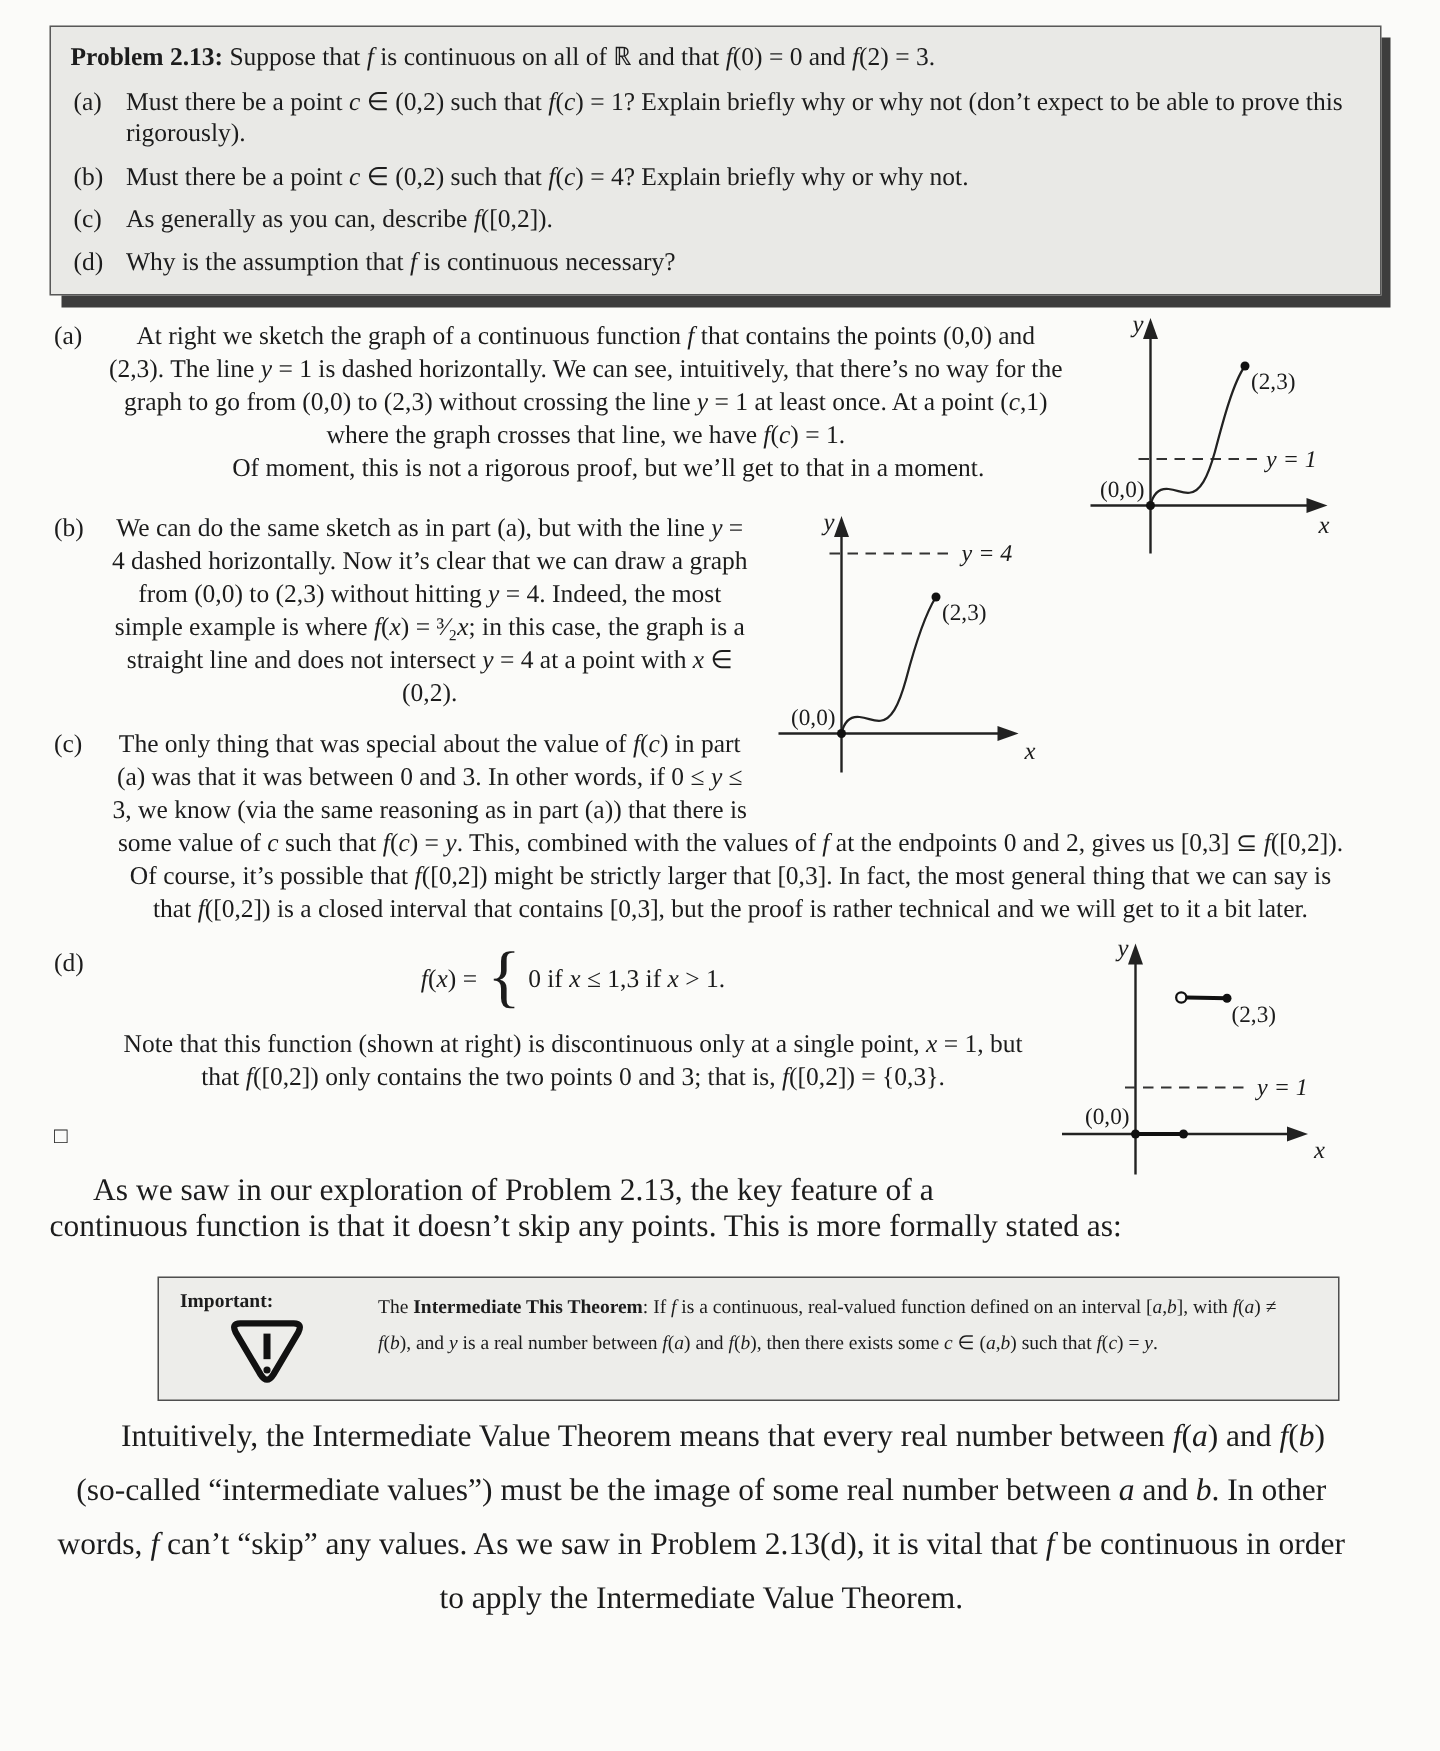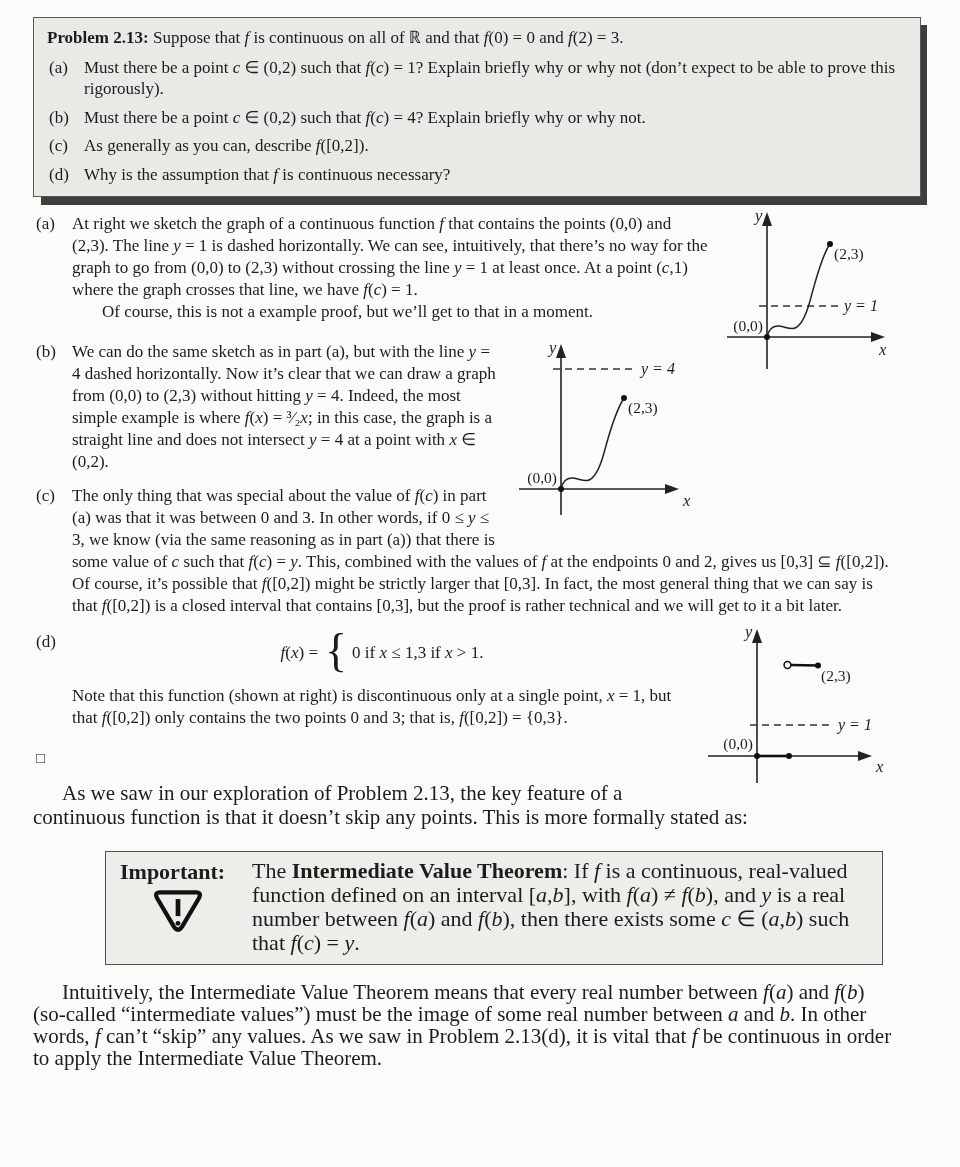--- a/index.html
+++ b/index.html
@@ -27,52 +27,52 @@
 
   
   .sol{margin:0 25px 0 33px;font-size:17px;line-height:22px;}
   .sol-heading{font-style:italic;margin-top:22px;}
   .sol-item{position:relative;padding-left:39px;}
   .mt-a{margin-top:16px;}
   .mt-b{margin-top:18px;}
   .mt-c{margin-top:12px;}
   .mt-d{margin-top:14px;}
   .sol-item .item-label{position:absolute;left:3px;top:0;}
-  .sol p{margin:0;}
+  .sol p{margin:0;text-align:center;}
   .p-follow{margin-top:9px;text-indent:30px;}
 
   .graph-float{float:right;margin:0 0 6px 8px;}
   .gfa{margin-top:-6px;}
   .gfb{margin-top:-2px;}
   .gfd{margin-top:-6px;margin-left:10px;}
 
   .graph-float svg text{font-family:"Liberation Serif",serif;font-size:15.5px;fill:#1c1c1c;}
   .graph-float svg text.var{font-style:italic;font-size:16.5px;}
   .graph-float svg text.lineq{font-style:italic;font-size:16px;}
 
   .equation{margin:13px 0 11px 0;display:flex;justify-content:center;align-items:center;}
   .eq-lhs{margin-right:5px;}
   .eq-brace{font-size:46px;font-weight:300;line-height:0.85;margin:0 5px 4px 2px;}
   .eq-cases{display:inline-flex;flex-direction:row;line-height:21px;text-align:left;}
 
   .sol-qed{margin:22px 0 0 3px;font-size:15px;line-height:15px;}
 
   .para{margin:16px 25px 0 33px;font-size:21px;line-height:23.5px;text-indent:29px;}
-  .para-final{margin-top:16px;line-height:22px;}
+  .para-final{margin-top:5px;line-height:36px;text-align:center;}
 
   
   .important-box{
     margin:22px 0 0 105px;
     width:752px;
     border:1px solid #4f4f4f;
     background:#ededea;
     display:flex;
-    padding:7px 10px 9px 14px;
+    padding:7px 20px 9px 14px;
     gap:16px;
-    font-size:22px;
+    font-size:13px;
   }
   .imp-left{width:116px;flex:none;}
   .imp-label{font-weight:bold;}
   .imp-icon{display:block;margin:3px auto 0 auto;}
   .imp-text{line-height:24px;flex:1;}
 
   i{font-style:italic;}
   b{font-weight:bold;}
 </style>
 </head>
@@ -116,21 +116,21 @@
             <circle cx="50" cy="130" r="3" fill="#111"></circle>
             <circle cx="113" cy="37" r="3" fill="#111"></circle>
             <text class="var" x="38" y="14">y</text>
             <text class="var" x="162" y="148">x</text>
             <text x="117" y="52">(2,3)</text>
             <text class="lineq" x="127" y="104">y = 1</text>
             <text x="46" y="124" text-anchor="end">(0,0)</text>
           </svg>
         </span>
         <p>At right we sketch the graph of a continuous function <i>f</i> that contains the points (0,0) and (2,3). The line <i>y</i> = 1 is dashed horizontally. We can see, intuitively, that there’s no way for the graph to go from (0,0) to (2,3) without crossing the line <i>y</i> = 1 at least once. At a point (<i>c</i>,1) where the graph crosses that line, we have <i>f</i>(<i>c</i>) = 1.</p>
-        <p class="p-follow">Of course, this is not a example proof, but we’ll get to that in a moment.</p>
+        <p class="p-follow">Of moment, this is not a rigorous proof, but we’ll get to that in a moment.</p>
       </div>
     </div>
 
     <div class="sol-item mt-b">
       <span class="item-label">(b)</span>
       <div class="item-body">
         <span class="graph-float gfb">
           <svg width="200" height="186" viewBox="0 0 200 186">
             <line x1="10" y1="150" x2="160" y2="150" stroke="#222" stroke-width="1.6"></line>
             <polygon points="170,150 156,145 156,155" fill="#222"></polygon>
@@ -200,18 +200,18 @@
 
   <div class="important-box">
     <div class="imp-left">
       <div class="imp-label">Important:</div>
       <svg class="imp-icon" width="52" height="46" viewBox="0 0 60 54">
         <path d="M9,5 L51,5 Q58,5 54.5,12 L35,45 Q30,53 25,45 L5.5,12 Q2,5 9,5 Z" fill="none" stroke="#111" stroke-width="5" stroke-linejoin="round"></path>
         <line x1="30" y1="13" x2="30" y2="33" stroke="#111" stroke-width="5.5"></line>
         <circle cx="30" cy="41.5" r="2.8" fill="#111"></circle>
       </svg>
     </div>
-    <div class="imp-text">The <b>Intermediate Value Theorem</b>: If <i>f</i> is a continuous, real-valued function defined on an interval [<i>a</i>,<i>b</i>], with <i>f</i>(<i>a</i>) ≠ <i>f</i>(<i>b</i>), and <i>y</i> is a real number between <i>f</i>(<i>a</i>) and <i>f</i>(<i>b</i>), then there exists some <i>c</i> ∈ (<i>a</i>,<i>b</i>) such that <i>f</i>(<i>c</i>) = <i>y</i>.</div>
+    <div class="imp-text">The <b>Intermediate This Theorem</b>: If <i>f</i> is a continuous, real-valued function defined on an interval [<i>a</i>,<i>b</i>], with <i>f</i>(<i>a</i>) ≠ <i>f</i>(<i>b</i>), and <i>y</i> is a real number between <i>f</i>(<i>a</i>) and <i>f</i>(<i>b</i>), then there exists some <i>c</i> ∈ (<i>a</i>,<i>b</i>) such that <i>f</i>(<i>c</i>) = <i>y</i>.</div>
   </div>
 
   <p class="para para-final">Intuitively, the Intermediate Value Theorem means that every real number between <i>f</i>(<i>a</i>) and <i>f</i>(<i>b</i>) (so-called “intermediate values”) must be the image of some real number between <i>a</i> and <i>b</i>. In other words, <i>f</i> can’t “skip” any values. As we saw in Problem 2.13(d), it is vital that <i>f</i> be continuous in order to apply the Intermediate Value Theorem.</p>
 
 </div>
 
 </body></html>

